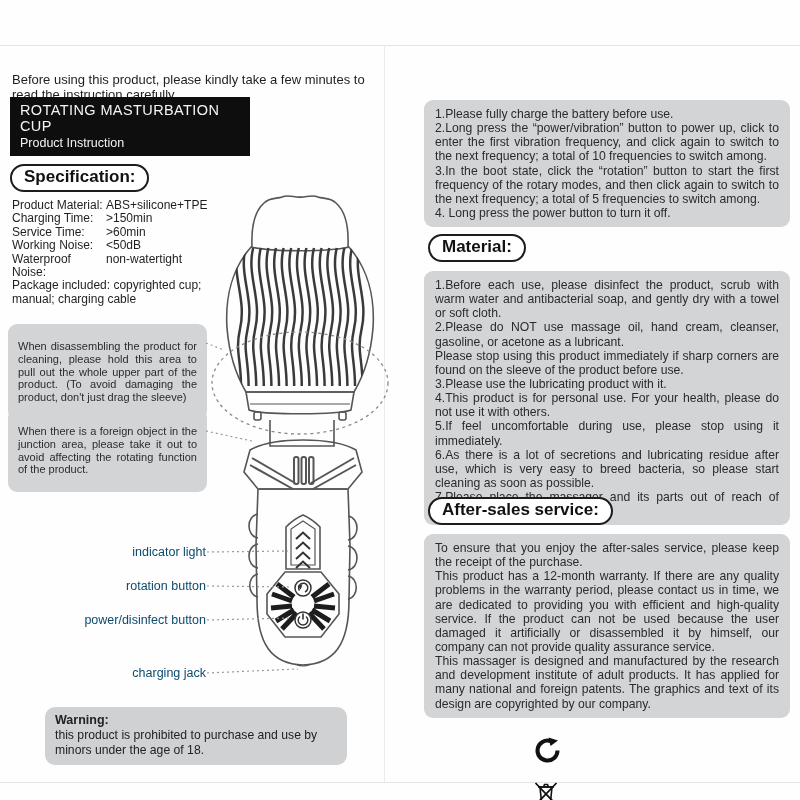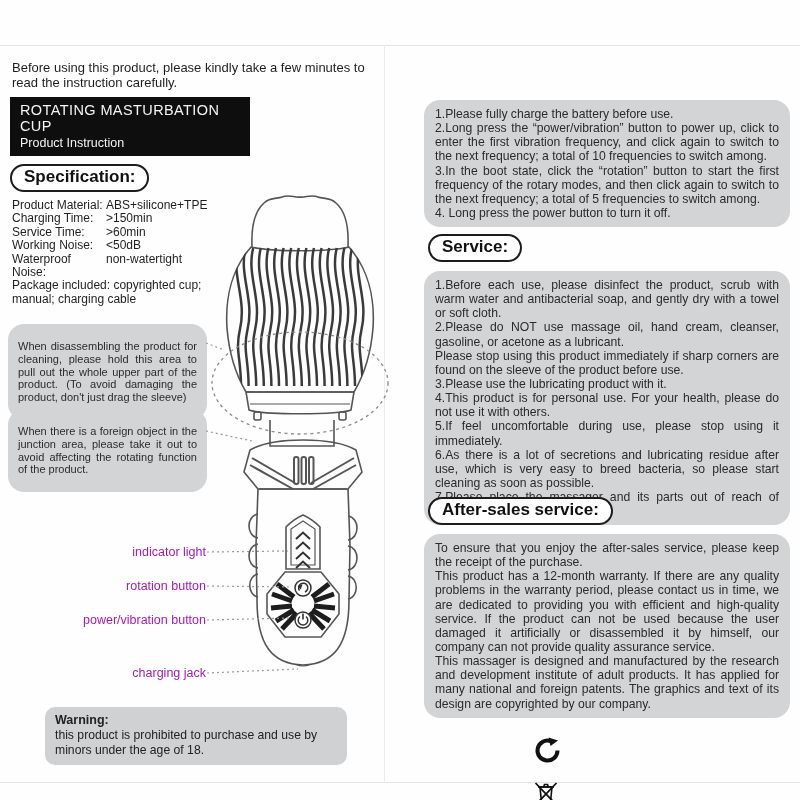--- a/index.html
+++ b/index.html
@@ -4,38 +4,38 @@
 <style>
   * { margin:0; padding:0; box-sizing:border-box; }
   html,body { width:800px; height:800px; background:#fdfdfd; font-family:"Liberation Sans", sans-serif; color:#222; }
   #sheet { position:relative; width:800px; height:800px; overflow:hidden; background:#fefefe; }
   .edge-line { position:absolute; background:#e4e4e4; }
   #top-edge { left:0; top:45px; width:800px; height:1px; }
   #bottom-edge { left:0; top:782px; width:800px; height:1px; }
   #fold-line { left:384px; top:45px; width:1px; height:737px; background:#ececec; }
 
   .abs { position:absolute; }
-  .intro { left:12px; top:60px; width:370px; font-size:13px; line-height:1.18; color:#1e1e1e; }
+  .intro { left:12px; top:72px; width:370px; font-size:13px; line-height:1.18; color:#1e1e1e; }
 
   .title-box { left:10px; top:97px; width:240px; background:#0e0e0e; color:#f4f4f4; padding:5px 10px 6px; }
   .title-box .t1 { font-size:14.5px; letter-spacing:.4px; }
   .title-box .t2 { font-size:12.5px; margin-top:2px; }
 
   .pill { display:inline-block; border:2px solid #1c1c1c; border-radius:16px; padding:1px 12px 3px; font-weight:bold; font-size:17px; background:#fff; color:#111; }
 
   .spec-list { left:12px; top:199px; width:230px; font-size:12px; line-height:13.4px; color:#1f1f1f; }
   .spec-row { display:flex; }
   .spec-row .lab { width:94px; flex:0 0 94px; }
 
-  .gray { background:#d2d4d6; color:#2b2b2b; border-radius:16px; }
+  .gray { background:#d2d4d6; color:#2b2b2b; border-radius:9px; }
   .note { left:8px; width:199px; padding:16px 10px; font-size:11px; line-height:1.16; text-align:justify; }
   #note1 { top:324px; }
   #note2 { top:409px; }
 
-  .dev-label { width:206px; text-align:right; font-size:12.5px; color:#a21caf; }
+  .dev-label { width:206px; text-align:right; font-size:12.5px; color:#0c4a6e; }
 
   .warning { left:45px; top:707px; width:302px; text-align:left; padding:6px 10px 8px; border-radius:10px; background:#cfd1d3; }
   .warning .wt { font-weight:bold; font-size:12.5px; }
   .warning .wb { font-size:12.2px; line-height:1.2; margin-top:1px; }
 
   .rpill { left:428px; }
   #ops-head { top:60px;margin-top:44px; }
   #cau-head { top:234px; }
   #aft-head { top:497px; }
   .gbox { left:424px; width:366px; padding:7px 11px; font-size:12.2px; line-height:1.16; text-align:justify; white-space:pre-line; }
@@ -159,35 +159,35 @@
       <path d="M207,586 L290,587"></path>
       <path d="M207,620 L290,618"></path>
       <path d="M207,673 L298,669"></path>
       <path d="M206,343 L224,350"></path>
       <path d="M206,431 L252,441"></path>
     </g>
   </svg>
 
   <div class="abs dev-label" style="top:545px;">indicator light</div>
   <div class="abs dev-label" style="top:579px;text-align:right;">rotation button</div>
-  <div class="abs dev-label" style="top:613px;">power/vibration button</div>
+  <div class="abs dev-label" style="top:613px;">power/disinfect button</div>
   <div class="abs dev-label" style="top:666px;">charging jack</div>
 
   <div class="abs warning">
     <div class="wt">Warning:</div>
     <div class="wb">this product is prohibited to purchase and use by minors under the age of 18.</div>
   </div>
 
   <span id="ops-head" class="abs pill rpill">Operating steps:</span>
   <div id="ops-box" class="abs gray gbox">1.Please fully charge the battery before use.
 2.Long press the “power/vibration” button to power up, click to enter the first vibration frequency, and click again to switch to the next frequency; a total of 10 frequencies to switch among.
 3.In the boot state, click the “rotation” button to start the first frequency of the rotary modes, and then click again to switch to the next frequency; a total of 5 frequencies to switch among.
 4. Long press the power button to turn it off.</div>
 
-  <span id="cau-head" class="abs pill rpill">Service:</span>
+  <span id="cau-head" class="abs pill rpill">Material:</span>
   <div id="cau-box" class="abs gray gbox">1.Before each use, please disinfect the product, scrub with warm water and antibacterial soap, and gently dry with a towel or soft cloth.
 2.Please do NOT use massage oil, hand cream, cleanser, gasoline, or acetone as a lubricant.
 Please stop using this product immediately if sharp corners are found on the sleeve of the product before use.
 3.Please use the lubricating product with it.
 4.This product is for personal use. For your health, please do not use it with others.
 5.If feel uncomfortable during use, please stop using it immediately.
 6.As there is a lot of secretions and lubricating residue after use, which is very easy to breed bacteria, so please start cleaning as soon as possible.
 7.Please place the massager and its parts out of reach of children and pets.</div>
 
   <span id="aft-head" class="abs pill rpill">After-sales service:</span>

